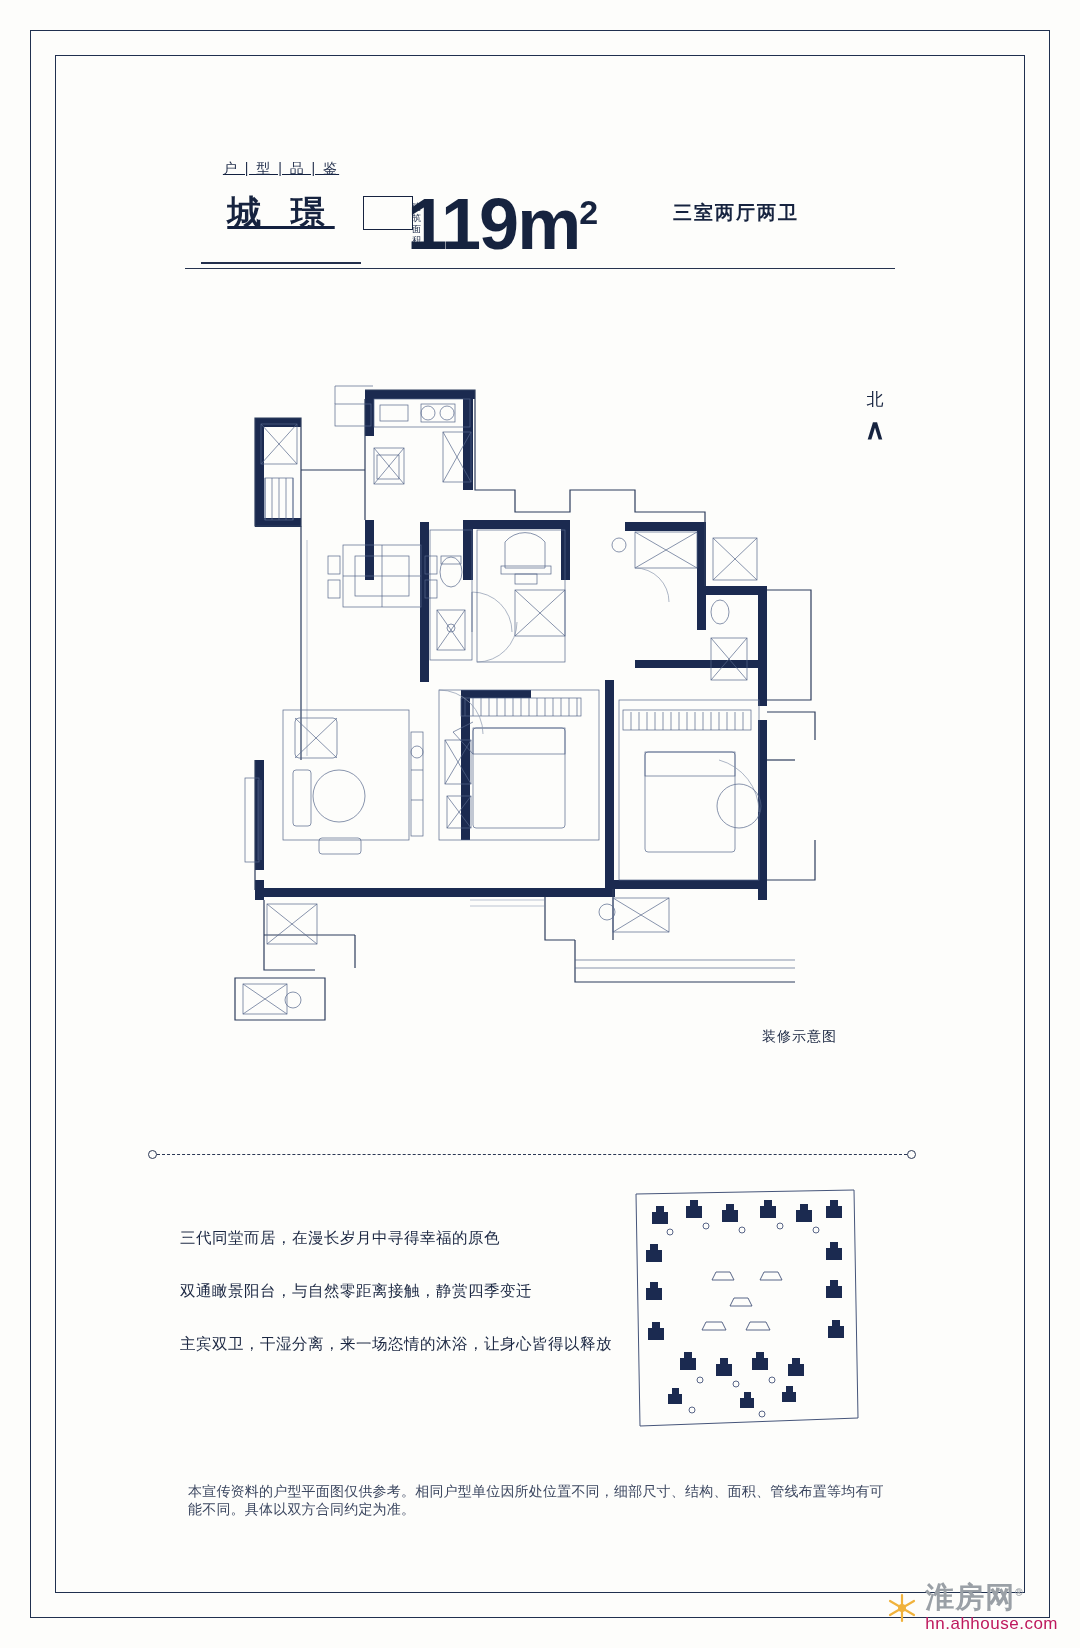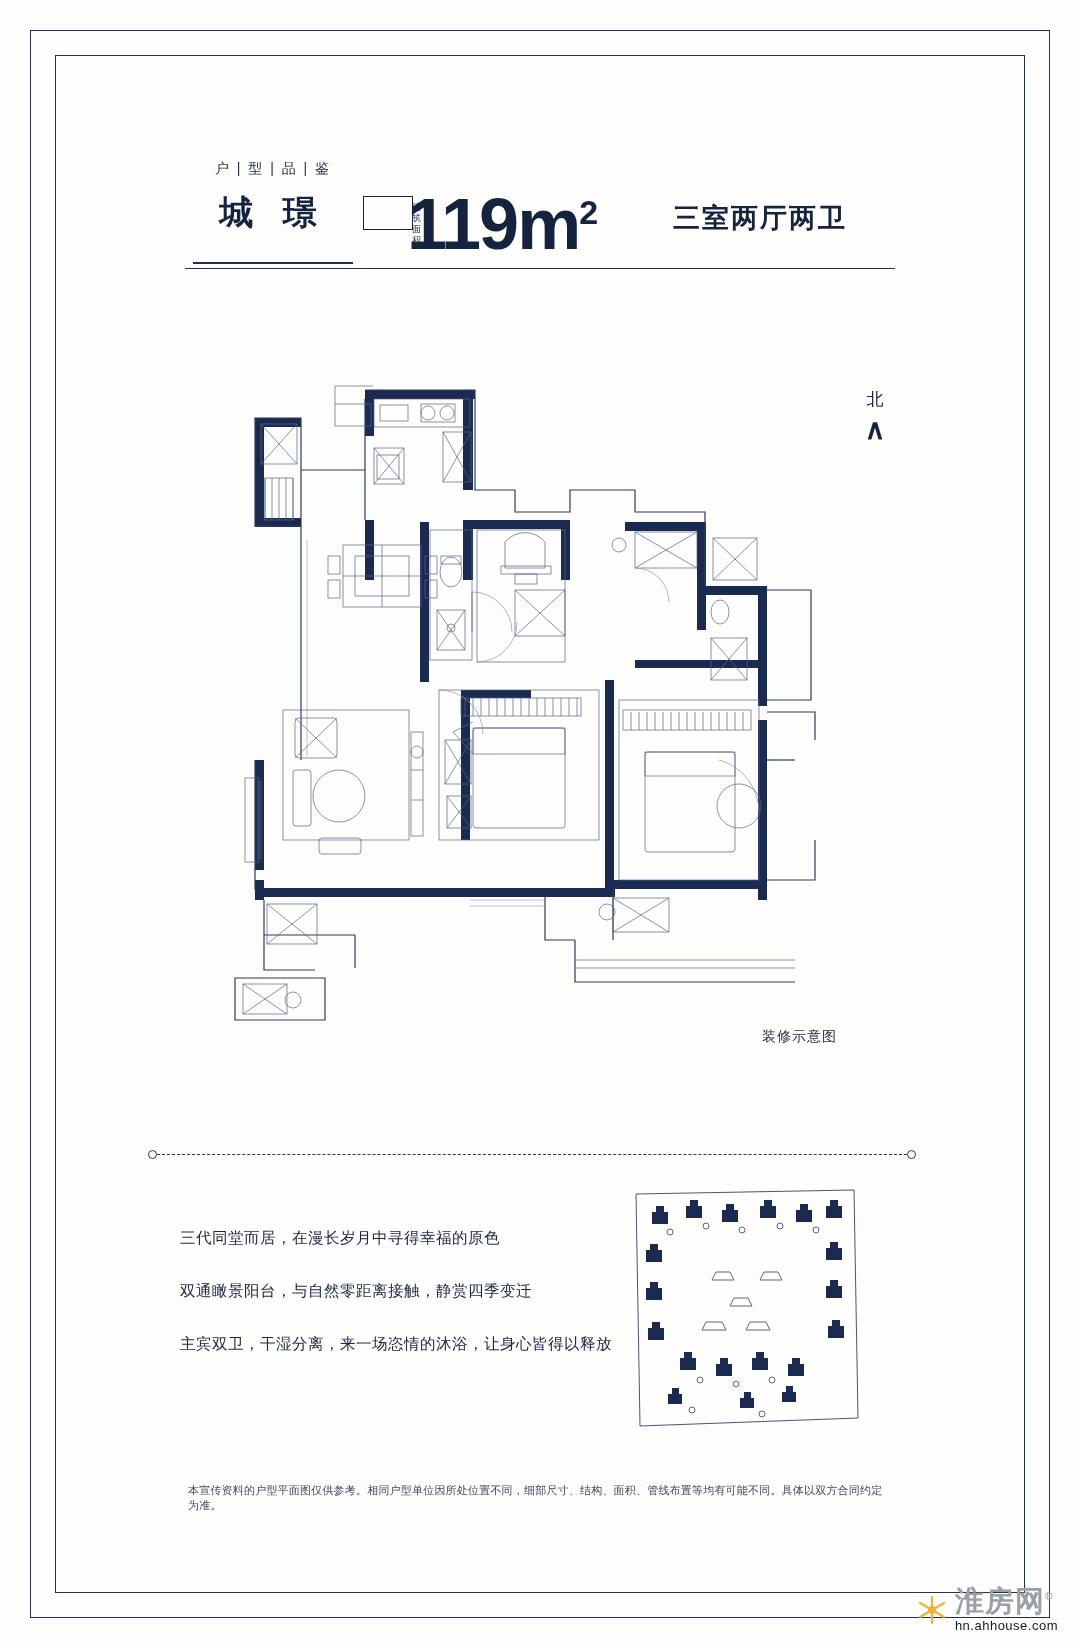--- a/index.html
+++ b/index.html
@@ -35,24 +35,25 @@
   
   .header {
     position: absolute;
     left: 185px;
     top: 160px;
     width: 710px;
     height: 110px;
   }
   .title-block {
     position: absolute;
-    left: 8px;
+    left: 16px;
     top: 0;
     width: 160px;
     text-align: center;
+    text-decoration: underline;
   }
   .title-kicker {
     font-size: 14px;
     letter-spacing: 2px;
     color: #23304d;
     margin-bottom: 12px;
   }
   .title-name {
     font-size: 34px;
     font-weight: bold;
@@ -88,21 +89,21 @@
     line-height: 80px;
   }
   .area-value sup {
     font-size: 34px;
     top: -1.0em;
   }
   .layout-text {
     position: absolute;
     left: 488px;
     top: 40px;
-    font-size: 27px;
+    font-size: 19px;
     font-weight: bold;
     letter-spacing: 2px;
     color: #16233f;
   }
   .header-rule {
     position: absolute;
     left: 0;
     top: 108px;
     width: 710px;
     height: 1px;
@@ -199,21 +200,21 @@
     width: 230px;
     height: 240px;
   }
 
   
   .disclaimer {
     position: absolute;
     left: 188px;
     top: 1483px;
     width: 700px;
-    font-size: 11px;
+    font-size: 14px;
     color: #3a4considered;
     color: #3c4760;
     letter-spacing: 0.2px;
   }
 
   
   .watermark {
     position: absolute;
     right: 22px;
     bottom: 16px;
@@ -236,22 +237,22 @@
     font-weight: bold;
     color: #9aa0a6;
     letter-spacing: 1px;
     position: relative;
   }
   .wm-title sup {
     font-size: 10px;
     top: -1.3em;
   }
   .wm-url {
-    font-size: 13px;
-    color: #0f172a;
+    font-size: 17px;
+    color: #be185d;
     letter-spacing: 0.5px;
     margin-top: 3px;
     text-align: right;
   }
 </style>
 </head>
 <body>
 
 <div class="page">
 

